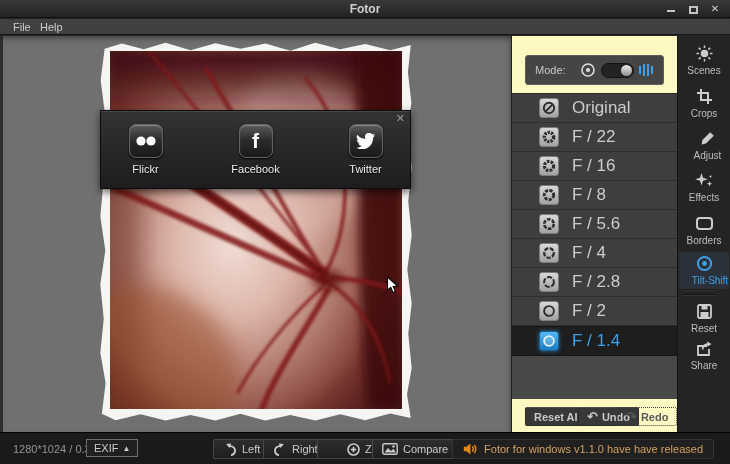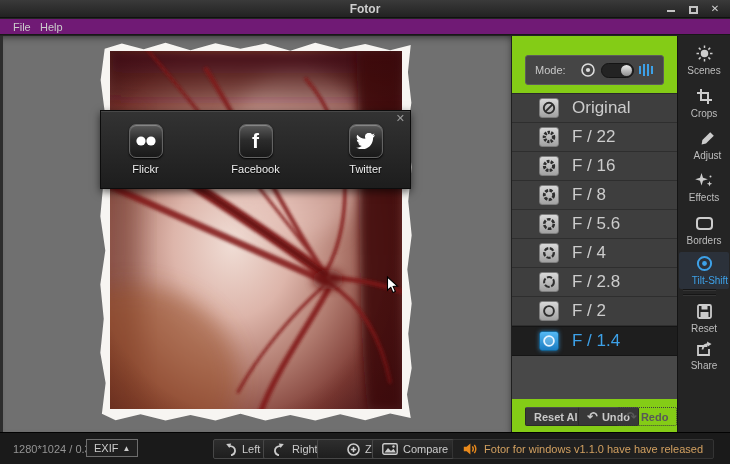--- a/index.html
+++ b/index.html
@@ -9,21 +9,21 @@
   
   .titlebar { position:absolute; top:0; left:0; right:0; height:18px; background:linear-gradient(#3a3a3a,#222); border-bottom:1px solid #101010; }
   .title { position:absolute; left:0; right:0; top:2px; text-align:center; font-size:12px; font-weight:bold; color:#cfcfcf; }
   .win-controls { position:absolute; right:8px; top:3px; display:flex; gap:8px; align-items:center; }
   .win-btn { width:14px; height:11px; display:flex; align-items:flex-end; justify-content:center; cursor:default; }
   .ctl-min-bar { width:8px; height:2px; background:#c4c4c4; margin-bottom:2px; }
   .ctl-max-box { width:9px; height:8px; border:2px solid #c4c4c4; }
   .ctl-close-x { color:#d0d0d0; font-size:10px; font-weight:bold; line-height:11px; }
 
   
-  .menubar { position:absolute; top:19px; left:0; right:0; height:16px; background:#701a75; border-bottom:1px solid #181818; }
+  .menubar { position:absolute; top:19px; left:0; right:0; height:16px; background:#404040; border-bottom:1px solid #181818; }
   .menu-item { position:absolute; top:2px; font-size:11px; color:#cccccc; }
   .menu-file { left:13px; } .menu-help { left:40px; }
 
   
   .workspace { position:absolute; top:36px; left:0; width:730px; height:396px; }
   .canvas { position:absolute; left:0; top:0; width:511px; height:396px; background:#707070; border-left:3px solid #2d2d2d;
             box-shadow: inset 0 7px 9px -7px rgba(0,0,0,.65), inset -5px 0 7px -5px rgba(0,0,0,.35); }
 
   
   .photo-frame { position:absolute; left:100px; top:6px; width:312px; height:379px; background:#f7f5f2;
@@ -40,21 +40,21 @@
   .social-icon { width:34px; height:34px; margin:0 auto; border-radius:7px; position:relative;
     background:linear-gradient(#5a5a5a 0%, #2b2b2b 48%, #191919 100%); border:1px solid #636363;
     box-shadow: inset 0 1px 1px rgba(255,255,255,.3), 0 1px 2px #000; display:flex; align-items:center; justify-content:center; }
   .social-label { margin-top:5px; color:#eeeeee; font-size:11px; text-shadow:0 1px 1px #000; }
   .fb-f { color:#fff; font-size:21px; font-weight:bold; line-height:30px; }
 
   
   .cursor { position:absolute; left:386px; top:240px; }
 
   
-  .side-panel { position:absolute; left:511px; top:0; width:166px; height:396px; background:#84cc16; border-left:1px solid #1f1f1f; }
+  .side-panel { position:absolute; left:511px; top:0; width:166px; height:396px; background:#fef9c3; border-left:1px solid #1f1f1f; }
   .mode-box { position:absolute; left:13px; top:19px; width:139px; height:30px; background:#454545; border:1px solid #5c5c5c; border-radius:3px;
     display:flex; align-items:center; padding:0 9px; }
   .mode-label { color:#c8c8c8; font-size:11px; margin-right:14px; }
   .toggle { width:33px; height:15px; border-radius:8px; background:#232323; border:1px solid #141414; position:relative; margin:0 5px; }
   .toggle-knob { position:absolute; right:1px; top:1px; width:11px; height:11px; border-radius:50%; background:linear-gradient(#ececec,#8f8f8f); }
   .linear-bars { display:flex; gap:2px; align-items:center; height:14px; }
   .linear-bars i { display:block; width:2px; background:#3da1e8; }
   .lb1 { height:8px; } .lb2 { height:12px; } .lb3 { height:12px; } .lb4 { height:8px; }
 
   .options-list { position:absolute; left:0; right:0; top:57px; height:306px; background:#484848; border-top:1px solid #2a2a2a; }

